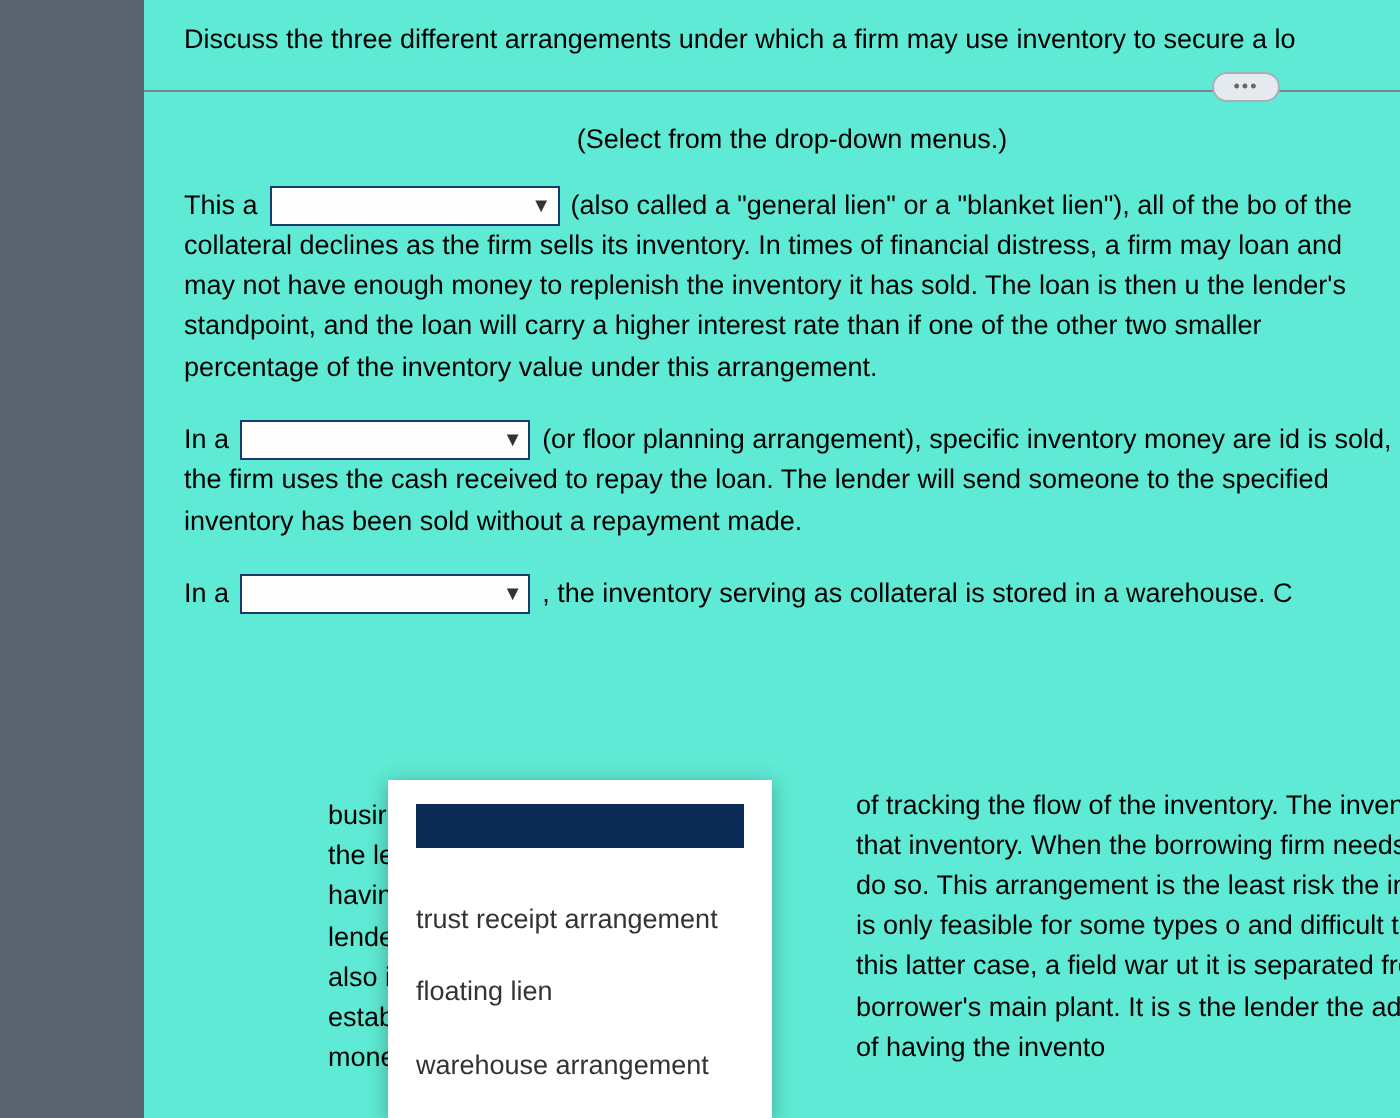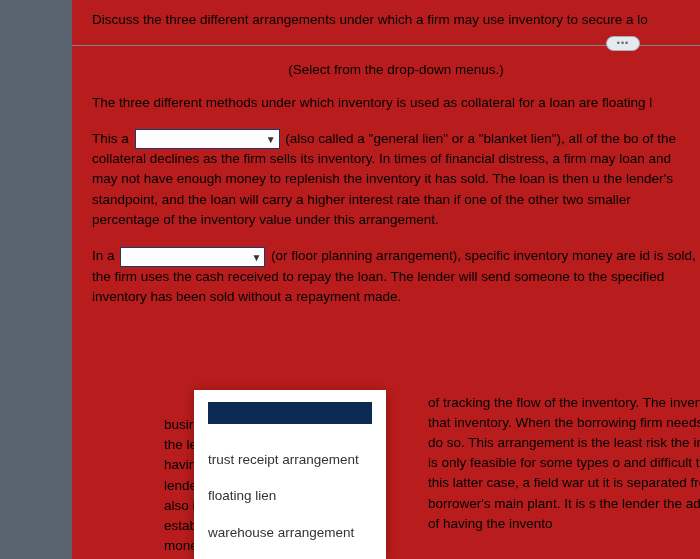--- a/index.html
+++ b/index.html
@@ -8,21 +8,21 @@
       font-size: 13.5px;
       line-height: 1.5;
       color: #000;
       background: #5a6470;
       width: 700px;
       height: 559px;
       overflow: hidden;
       position: relative;
     }
     .page {
-      background: #b91c1c;
+      background: #5eead4;
       margin: 0 0 0 72px;
       padding: 10px 0 20px 20px;
       min-height: 559px;
       position: relative;
     }
     .question { margin-bottom: 15px; }
     .hr-line {
       border: none;
       border-top: 1px solid #7a8590;
       margin: 14px -10px 14px -20px;
@@ -79,21 +79,21 @@
       height: 22px;
       margin-bottom: 18px;
     }
     .dd-option {
       padding: 8px 0;
       color: #333;
     }
     .clipped-left {
       position: absolute;
       left: 92px;
-      top: 415px;
+      top: 398px;
       font-size: 13.5px;
       line-height: 1.5;
       color: #000;
       z-index: 1;
     }
     .cl-line { height: 20.2px; }
     .right-text {
       position: absolute;
       left: 356px;
       top: 393px;
@@ -110,36 +110,40 @@
 <div class="page">
 
   <div class="question">Discuss the three different arrangements under which a firm may use inventory to secure a lo</div>
 
   <hr class="hr-line">
 
   <div class="show-more">•••</div>
 
   <div class="instruction">(Select from the drop-down menus.)</div>
 
-  <div class="intro">The three different methods under which inventory is used as collateral for a loan are floating l</div>
 
   <div class="block">
     <span>This a</span>
     <span class="inline-dd"></span>
     <span>(also called a "general lien" or a "blanket lien"), all of the bo</span>
     <span>of the collateral declines as the firm sells its inventory. In times of financial distress, a firm may loan and may not have enough money to replenish the inventory it has sold. The loan is then u the lender's standpoint, and the loan will carry a higher interest rate than if one of the other two smaller percentage of the inventory value under this arrangement.</span>
   </div>
 
   <div class="block">
     <span>In a</span>
     <span class="inline-dd"></span>
     <span>(or floor planning arrangement), specific inventory money are id</span>
     <span>is sold, the firm uses the cash received to repay the loan. The lender will send someone to the specified inventory has been sold without a repayment made.</span>
   </div>
 
+  <div class="block">
+    <span>In a</span>
+    <span class="inline-dd"></span>
+    <span>, the inventory serving as collateral is stored in a warehouse. C</span>
+  </div>
 
   <div class="clipped-left">
     <div class="cl-line">busir</div>
     <div class="cl-line">the le</div>
     <div class="cl-line">having</div>
     <div class="cl-line">lende</div>
     <div class="cl-line">also i</div>
     <div class="cl-line">estab</div>
     <div class="cl-line">money</div>
   </div>

